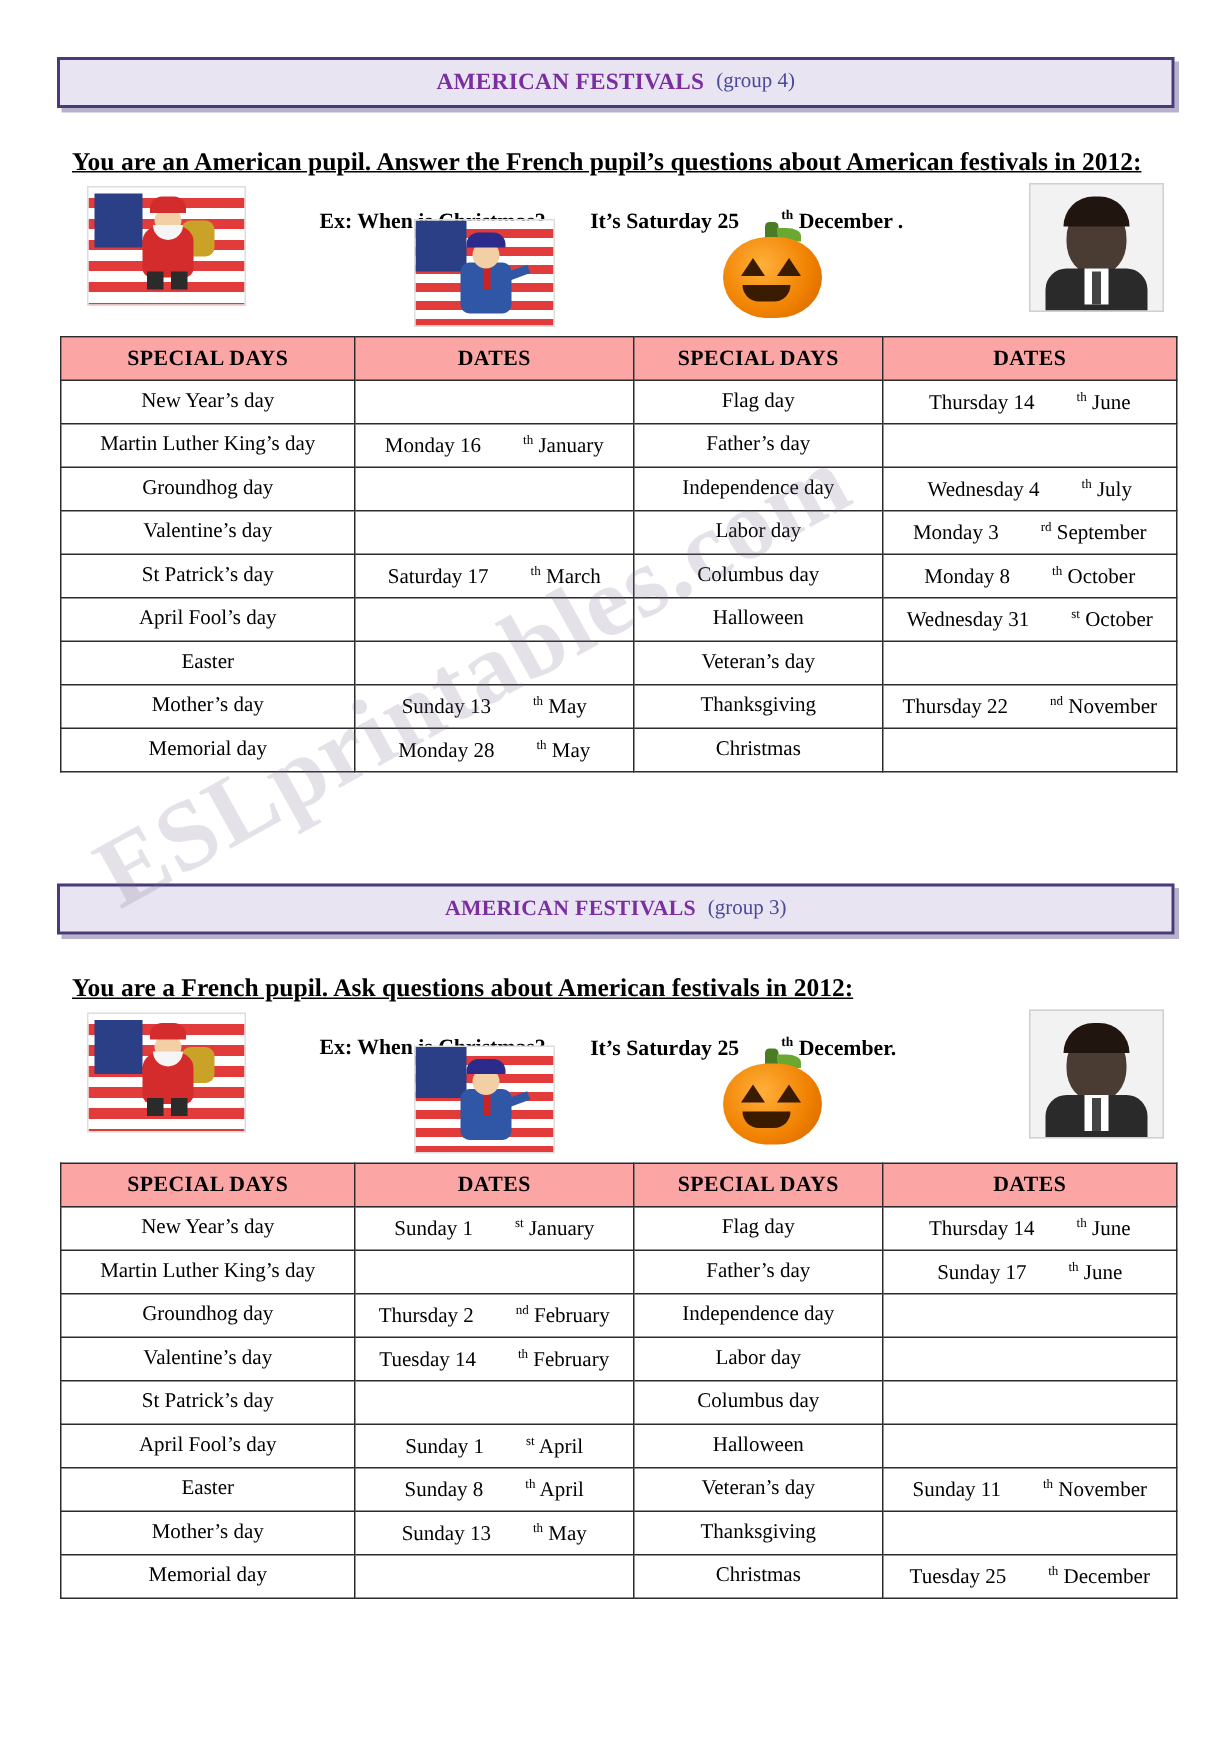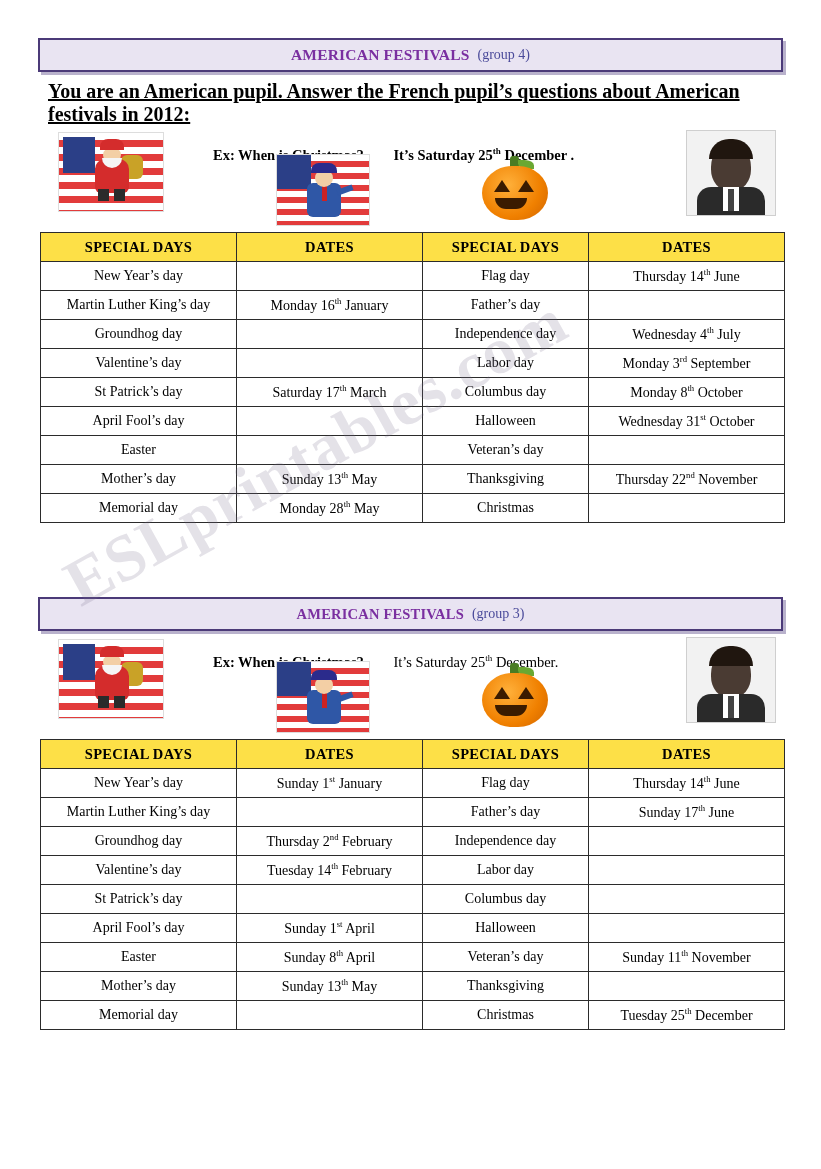--- a/index.html
+++ b/index.html
@@ -50,39 +50,39 @@
 
   
   .title-bar {
     border: 2px solid #4b3a78;
     background: #e9e4f2;
     height: 30px;
     display: flex;
     align-items: center;
     justify-content: center;
     box-shadow: 3px 3px 0 #b9b2cc;
-    margin-bottom: 8px;
+    margin-bottom: 26px;
     text-align: right;
   }
   .title-bar .title-text {
     color: #7a2fa0;
     font-size: 15.5px;
     font-weight: bold;
     letter-spacing: 0.2px;
   }
   .title-bar .title-sub {
     color: #4a4a9a;
     font-size: 14px;
     font-weight: normal;
     margin-left: 8px;
   }
 
   
   .instruction {
-    font-size: 20px;
+    font-size: 17px;
     font-weight: bold;
     text-decoration: underline;
     margin: 0 0 6px 10px;
   }
 
   
   .example-row {
     position: relative;
     height: 92px;
     margin-bottom: 8px;
@@ -95,23 +95,23 @@
     white-space: nowrap;
   }
   .example-text .q {
     font-weight: bold;
   }
   .example-text .a {
     font-weight: bold;
     margin-left: 26px;
   }
   .example-text .a.normal {
-    font-weight: normal;
-  }
-  sup { font-size: 0.62em; vertical-align: super; }
+    font-weight: bold;
+  }
+  sup { font-size: 0.62em; vertical-align: super; margin-left: 28px; }
 
   
   .clip {
     position: absolute;
     top: 0;
   }
   .clip-santa  { left: 20px;  width: 104px; height: 78px; }
   .clip-dad    { left: 238px; top: 22px; width: 92px; height: 70px; }
   .clip-pump   { left: 440px; top: 22px; width: 76px; height: 70px; }
   .clip-mlk    { left: 648px; top: -2px; width: 88px; height: 84px; }
@@ -252,21 +252,21 @@
   }
   table.fest th, table.fest td {
     border: 1px solid #2b2b2b;
     height: 28px;
     text-align: center;
     font-size: 14px;
     padding: 0 4px;
     background: transparent;
   }
   table.fest th {
-    background: #fde047;
+    background: #fca5a5;
     font-weight: bold;
     font-size: 14.5px;
     letter-spacing: 0.3px;
   }
   table.fest col.c1 { width: 196px; }
   table.fest col.c2 { width: 186px; }
   table.fest col.c3 { width: 166px; }
   table.fest col.c4 { width: 196px; }
 
   .block2 { margin-top: 74px; }
@@ -421,20 +421,21 @@
 
   </div>
 
   <div class="block block2">
 
     <div class="title-bar title-bar2">
       <span class="title-text">AMERICAN FESTIVALS</span>
       <span class="title-sub">(group 3)</span>
     </div>
 
+    <div class="instruction">You are a French pupil. Ask questions about American festivals  in 2012:</div>
 
     <div class="example-row">
 
       <div class="clip clip-santa">
         <div class="santa">
           <div class="santa-fig">
             <div class="sack"></div>
             <div class="body"></div>
             <div class="leg1"></div>
               <div class="leg2"></div>

